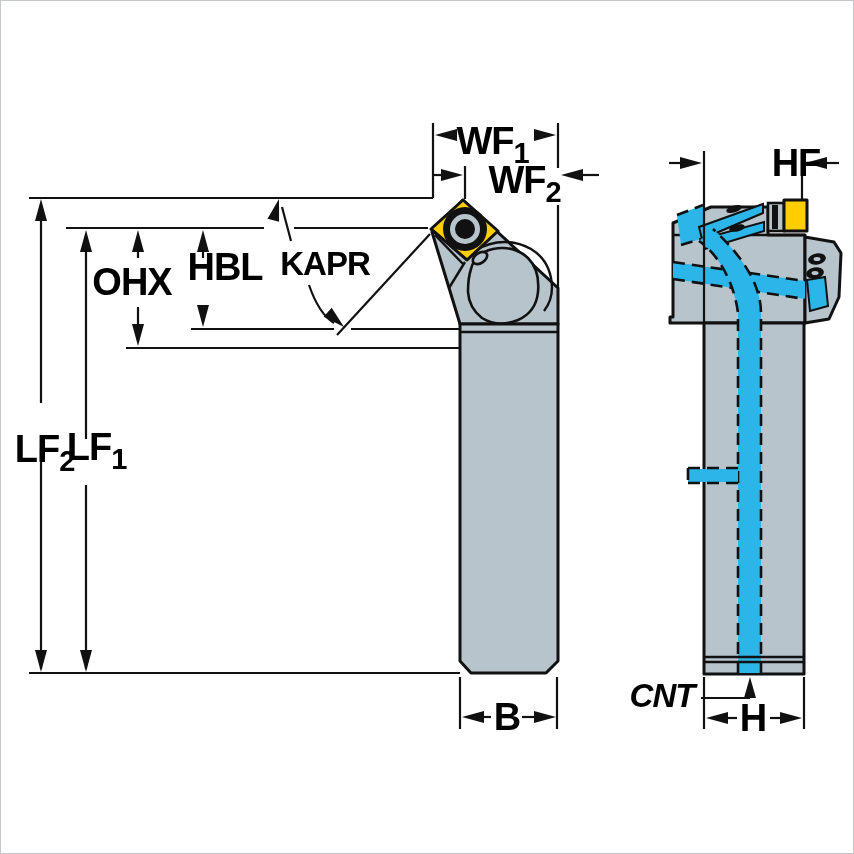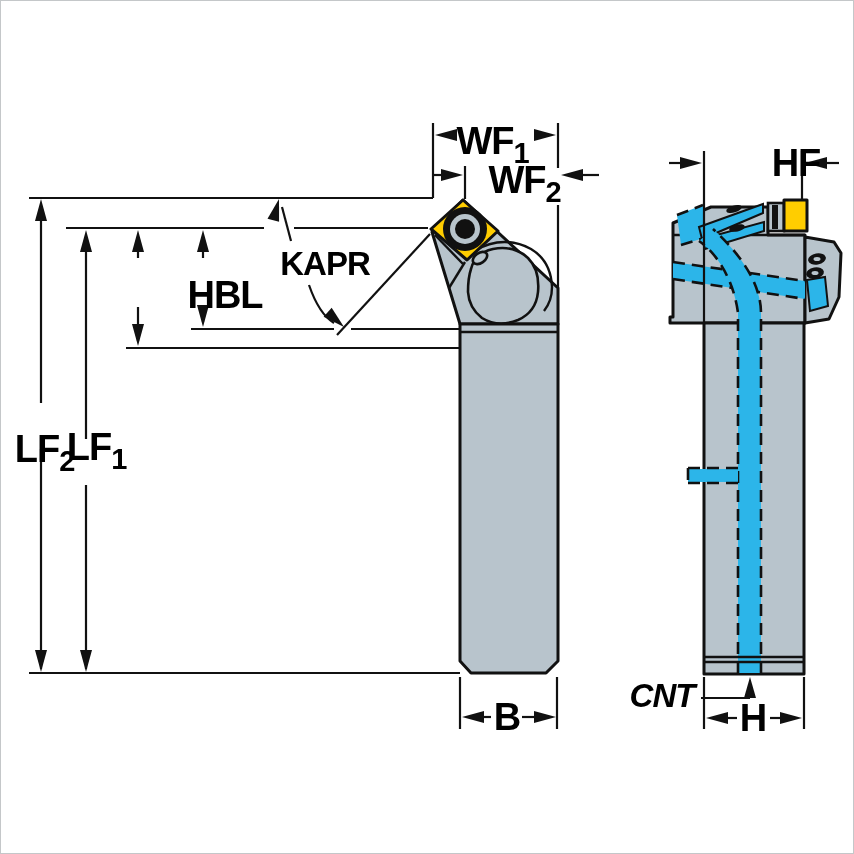--- a/index.html
+++ b/index.html
@@ -154,21 +154,22 @@
     <polygon class="ah" points="705,717 727,711 727,723"></polygon>
     <path class="dim" d="M 727,717 L 736,717"></path>
     <path class="dim" d="M 769,717 L 779,717"></path>
     <polygon class="ah" points="801,717 779,711 779,723"></polygon>
   </g>
 </svg>
 
   <div class="lbl" style="left:492px;top:140px;"><span>WF</span><span class="sub">1</span></div>
   <div class="lbl" style="left:524px;top:179px;"><span>WF</span><span class="sub">2</span></div>
   <div class="lbl" style="left:795px;top:162px;"><span>HF</span><span class="sub"></span></div>
-  <div class="lbl" style="left:224px;top:294px;text-align:right;"><span>HBL</span><span class="sub"></span></div>
+  <div class="lbl" style="left:131px;top:281px;"><span>OHX</span><span class="sub"></span></div>
+  <div class="lbl" style="left:224px;top:266px;text-align:right;"><span>HBL</span><span class="sub"></span></div>
   <div class="lbl sm" style="left:324px;top:262px;"><span>KAPR</span><span class="sub"></span></div>
   <div class="lbl" style="left:44px;top:448px;"><span>LF</span><span class="sub">2</span></div>
   <div class="lbl" style="left:96px;top:446px;"><span>LF</span><span class="sub">1</span></div>
   <div class="lbl" style="left:506px;top:716px;"><span>B</span><span class="sub"></span></div>
   <div class="lbl sm" style="left:661px;top:694px;font-style:italic;"><span>CNT</span><span class="sub"></span></div>
   <div class="lbl" style="left:752px;top:717px;"><span>H</span><span class="sub"></span></div>
 
 </div>
 
 </body></html>

